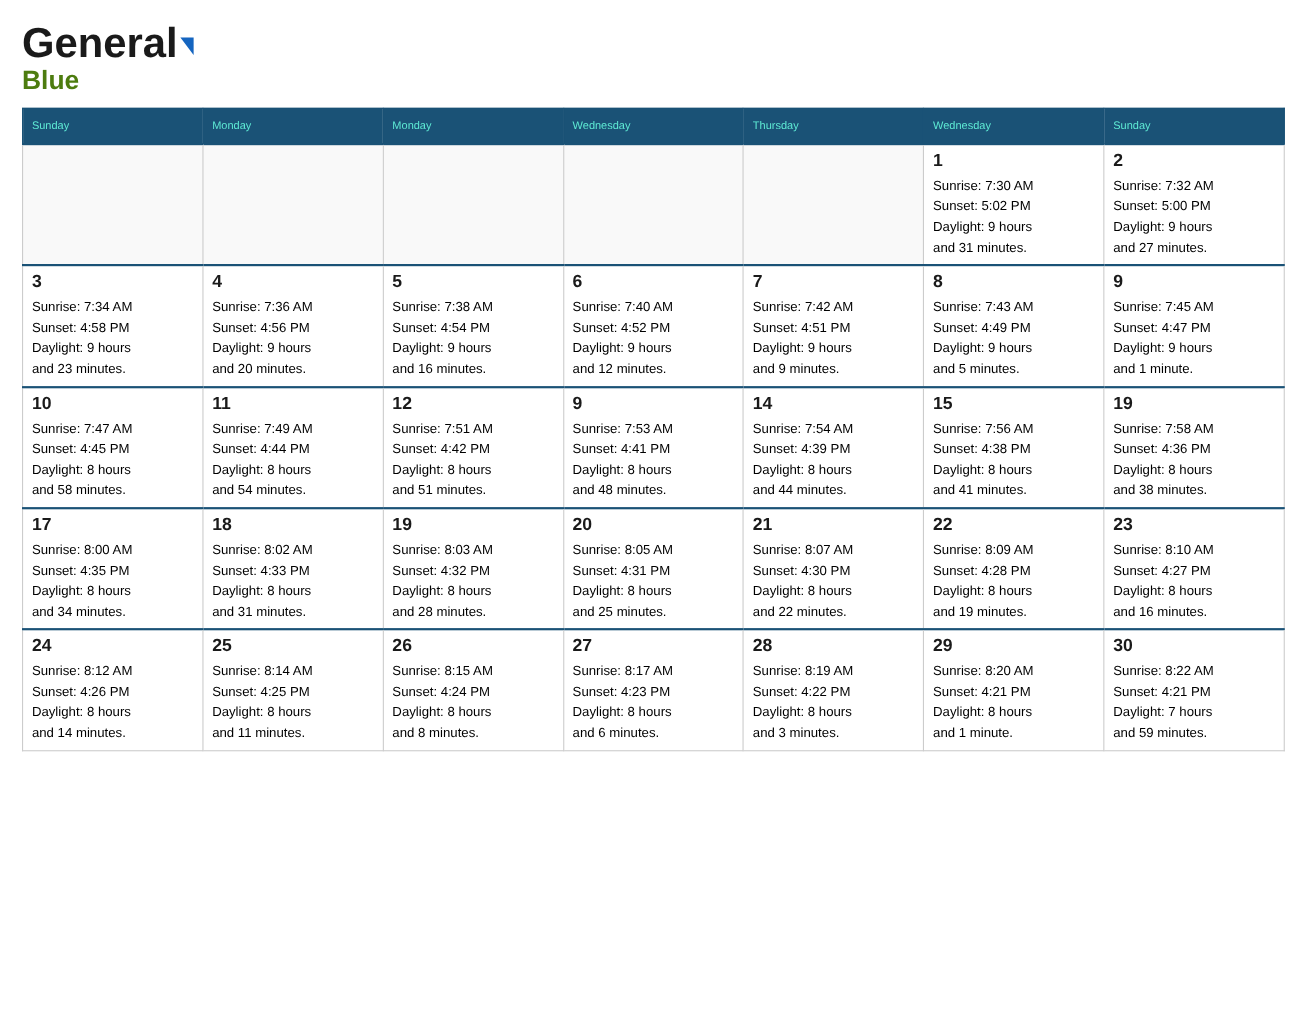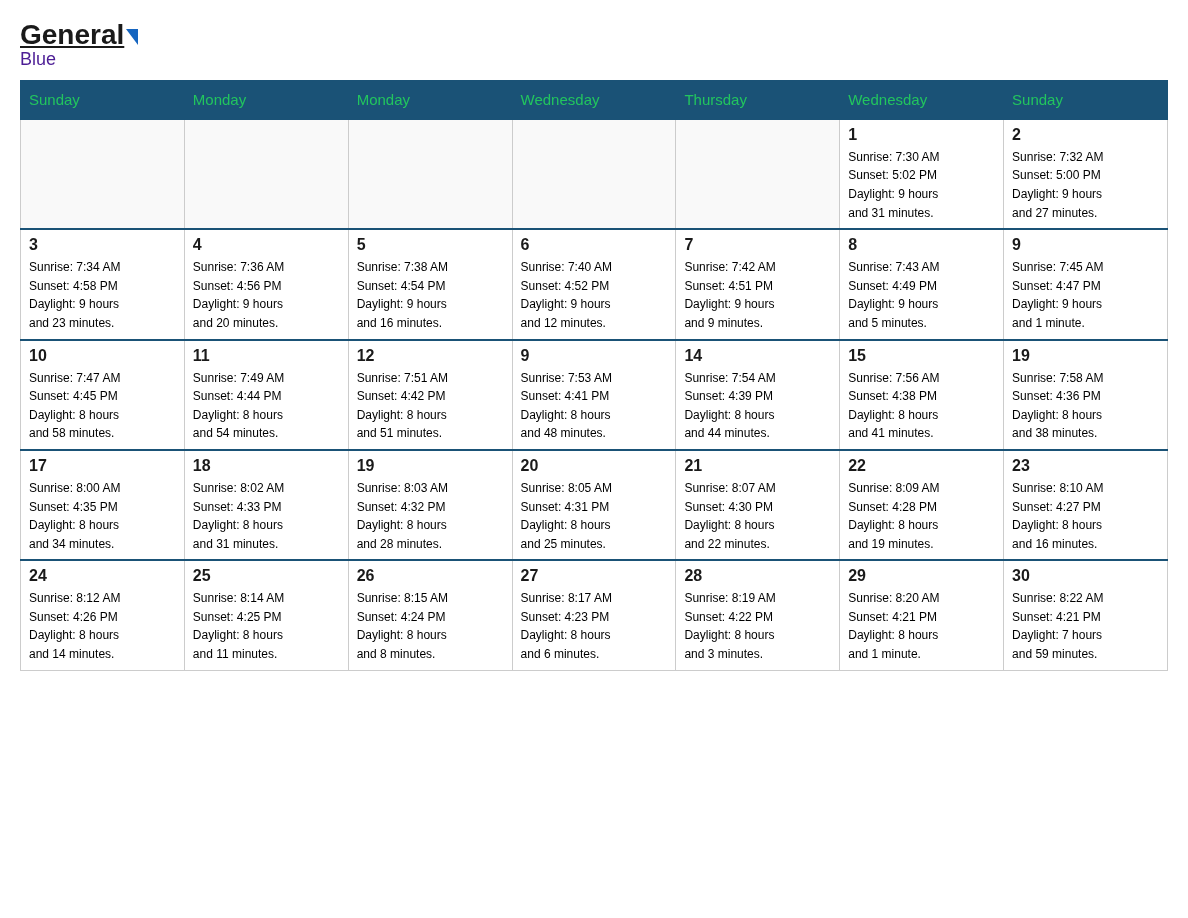--- a/index.html
+++ b/index.html
@@ -15,30 +15,29 @@
       justify-content: space-between;
       align-items: flex-start;
       margin-bottom: 10px;
     }
     .logo {
       display: flex;
       flex-direction: column;
       align-items: flex-start;
     }
     .logo-text {
-      font-size: 28px;
+      font-size: 38px;
       font-weight: bold;
       color: #1a1a1a;
       line-height: 1.1;
-      text-decoration: underline;
     }
     .logo-line {
-      color: #4c1d95;
-      font-size: 18px;
-      font-weight: normal;
+      color: #4d7c0f;
+      font-size: 24px;
+      font-weight: bold;
       margin-top: -2px;
     }
     .title-section {
       text-align: right;
     }
     .month-title {
       font-size: 52px;
       font-weight: bold;
       color: #1a1a1a;
       line-height: 1.1;
@@ -48,22 +47,22 @@
       color: #333;
       margin-top: 4px;
     }
     .calendar {
       width: 100%;
       border-collapse: collapse;
       margin-top: 10px;
     }
     .calendar th {
       background-color: #1a5276;
-      color: #22c55e;
-      font-size: 15px;
+      color: #5eead4;
+      font-size: 10px;
       font-weight: normal;
       padding: 10px 8px;
       text-align: left;
       border: 1px solid #1a5276;
     }
     .calendar td {
       border: 1px solid #ccc;
       vertical-align: top;
       padding: 6px 8px;
       width: 14.28%;

